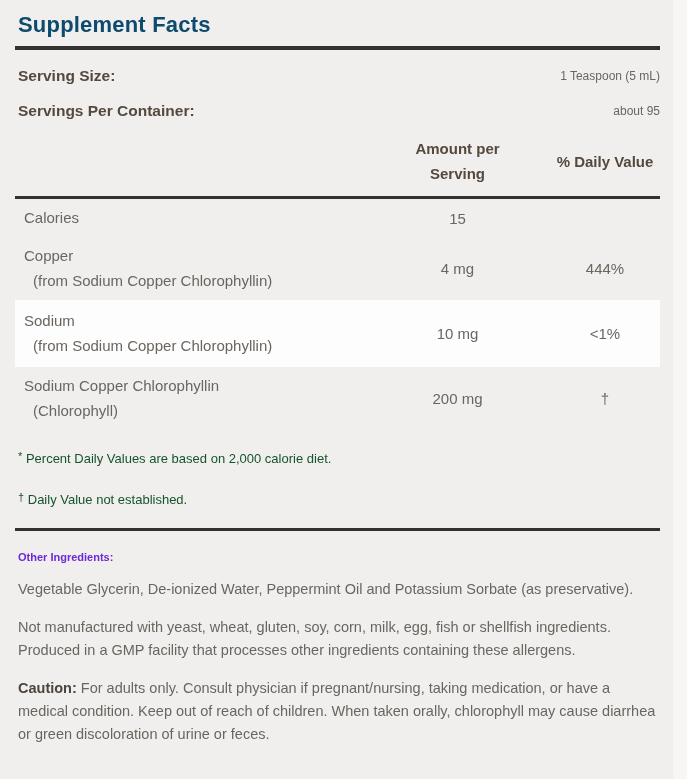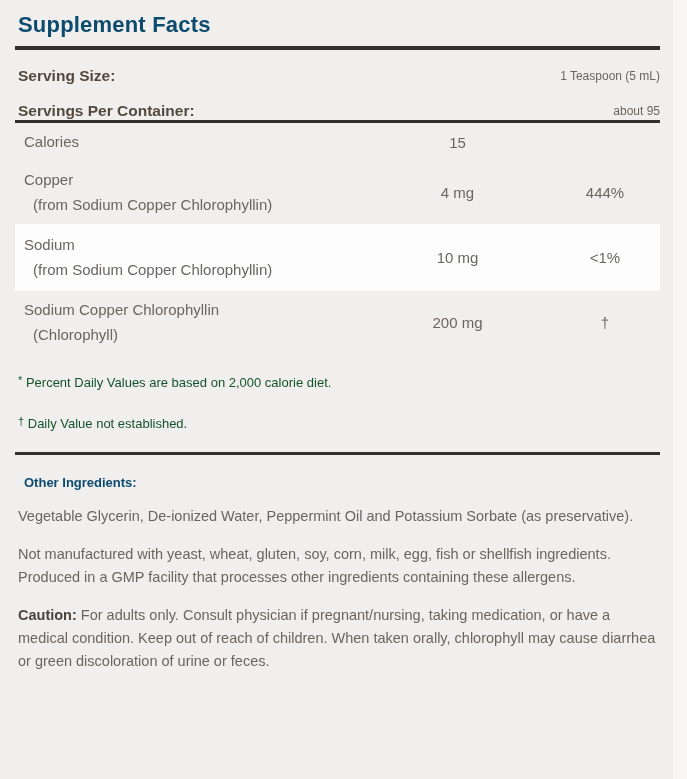--- a/index.html
+++ b/index.html
@@ -61,21 +61,21 @@
     font-size:13px;color:#14532d;margin:14px 0 0 3px;line-height:25px;
   }
   .footnote .sym{font-size:11px;vertical-align:3px;}
   .sep{margin-top:16px;}
   
   .para{
     font-size:14.5px;line-height:23px;color:#6b6560;
     margin:15px 0 0 3px;
   }
   .para b{color:#4c443d;font-weight:600;}
-  .lead{font-weight:600;color:#0c4a6e;font-size:13px;margin:20px 0 0 9px;}
+  .lead{font-weight:600;color:#6d28d9;font-size:11px;margin:20px 0 0 3px;}
   .right-strip{
     position:absolute;top:0;right:-14px;width:14px;height:779px;
     background:#f7f6f5;
   }
 </style>
 </head>
 <body>
 
 <div class="label">
 
@@ -84,20 +84,25 @@
 
   <div class="serving-row">
     <div class="serving-label">Serving Size:</div>
     <div class="serving-value">1 Teaspoon (5 mL)</div>
   </div>
   <div class="serving-row">
     <div class="serving-label">Servings Per Container:</div>
     <div class="serving-value">about 95</div>
   </div>
 
+  <div class="head-row">
+    <div></div>
+    <div class="col-head amount">Amount per Serving</div>
+    <div class="col-head">% Daily Value</div>
+  </div>
   <div class="rule"></div>
 
   <div class="row">
     <div class="name-cell">
       <div class="nm">Calories</div>
 
     </div>
     <div class="amt">15</div>
     <div class="dv"></div>
   </div>

